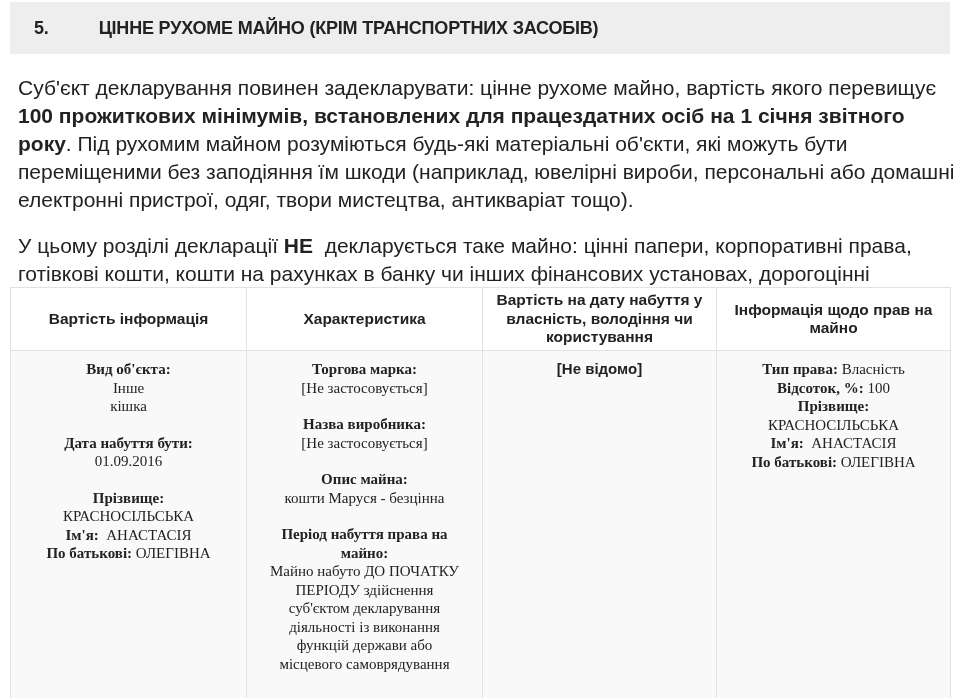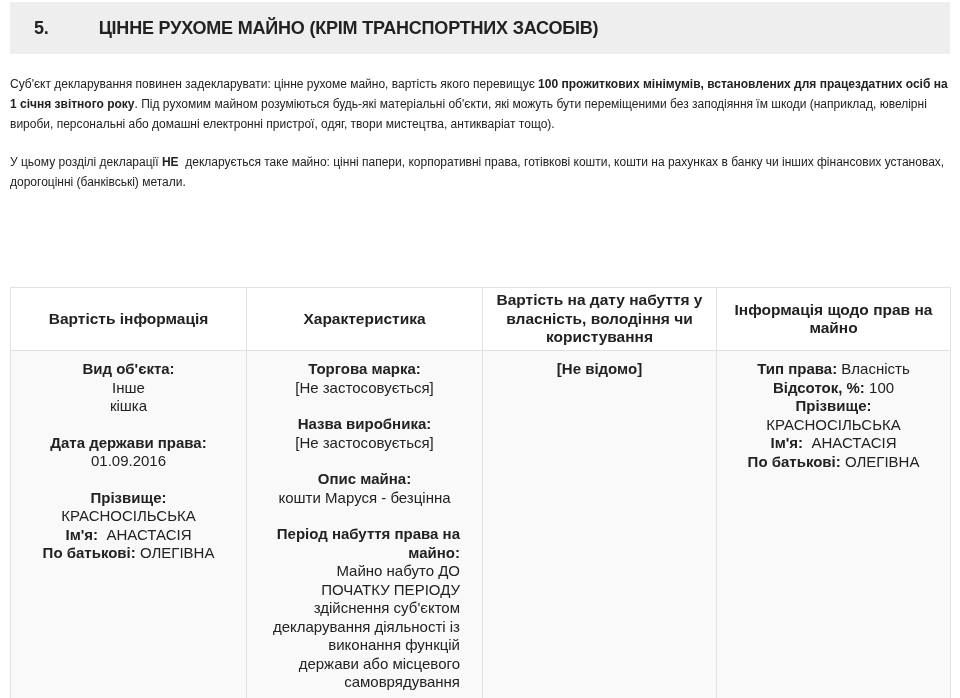--- a/index.html
+++ b/index.html
@@ -34,25 +34,25 @@
       margin-right: 14px;
     }
     .section-header .title {
       font-size: 18px;
       font-weight: bold;
       letter-spacing: -0.2px;
       margin-left: 36px;
     }
     .intro {
       position: absolute;
-      left: 10px;
+      left: 18px;
       top: 74px;
       width: 940px;
-      font-size: 12px;
-      line-height: 20px;
+      font-size: 21px;
+      line-height: 28px;
     }
     .intro p {
       margin: 0 0 18px 0;
     }
     .intro b {
       font-weight: bold;
     }
     table.assets {
       position: absolute;
       left: 10px;
@@ -74,21 +74,21 @@
       height: 62px;
       vertical-align: middle;
       padding: 0 10px;
       font-size: 15.5px;
     }
     table.assets td {
       background: #f9f9f9;
       height: 348px;
       padding: 9px 8px 0 8px;
     }
-    .field { margin-bottom: 18px; }
+    .field { margin-bottom: 18px; font-family: Liberation Serif, serif; }
     .field.tight { margin-bottom: 0; }
     .lbl { font-weight: bold; }
     .line { display: block; }
     .col1 { width: 236px; }
     .col2 { width: 236px; }
     .col3 { width: 234px; }
     .col4 { width: 234px; }
   </style>
 </head>
 <body>
@@ -120,21 +120,21 @@
   </thead>
   <tbody>
     <tr>
       <td>
         <div class="field">
           <span class="line lbl">Вид об'єкта:</span>
           <span class="line">Інше</span>
           <span class="line">кішка</span>
         </div>
         <div class="field">
-          <span class="line lbl">Дата держави права:</span>
+          <span class="line lbl">Дата набуття бути:</span>
           <span class="line">01.09.2016</span>
         </div>
         <div class="field tight">
           <span class="line lbl">Прізвище:</span>
           <span class="line">КРАСНОСІЛЬСЬКА</span>
           <span class="line"><span class="lbl">Ім'я:</span><span style="white-space:pre">  АНАСТАСІЯ</span></span>
           <span class="line"><span class="lbl">По батькові:</span><span style="white-space:pre"> ОЛЕГІВНА</span></span>
         </div>
       </td>
       <td>
@@ -143,21 +143,21 @@
           <span class="line">[Не застосовується]</span>
         </div>
         <div class="field">
           <span class="line lbl">Назва виробника:</span>
           <span class="line">[Не застосовується]</span>
         </div>
         <div class="field">
           <span class="line lbl">Опис майна:</span>
           <span class="line">кошти Маруся - безцінна</span>
         </div>
-        <div class="field tight" style="padding: 0 14px; text-align: right;">
+        <div class="field tight" style="padding: 0 14px;">
           <span class="line lbl">Період набуття права на майно:</span>
           <span class="line">Майно набуто ДО ПОЧАТКУ ПЕРІОДУ здійснення суб'єктом декларування діяльності із виконання функцій держави або місцевого самоврядування</span>
         </div>
       </td>
       <td>
         <span class="line lbl">[Не відомо]</span>
       </td>
       <td>
         <div class="field tight">
           <span class="line"><span class="lbl">Тип права:</span><span style="white-space:pre"> Власність</span></span>

